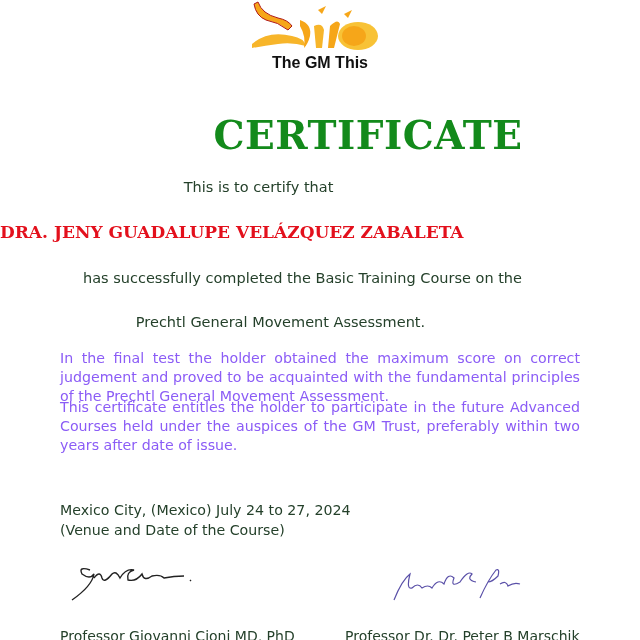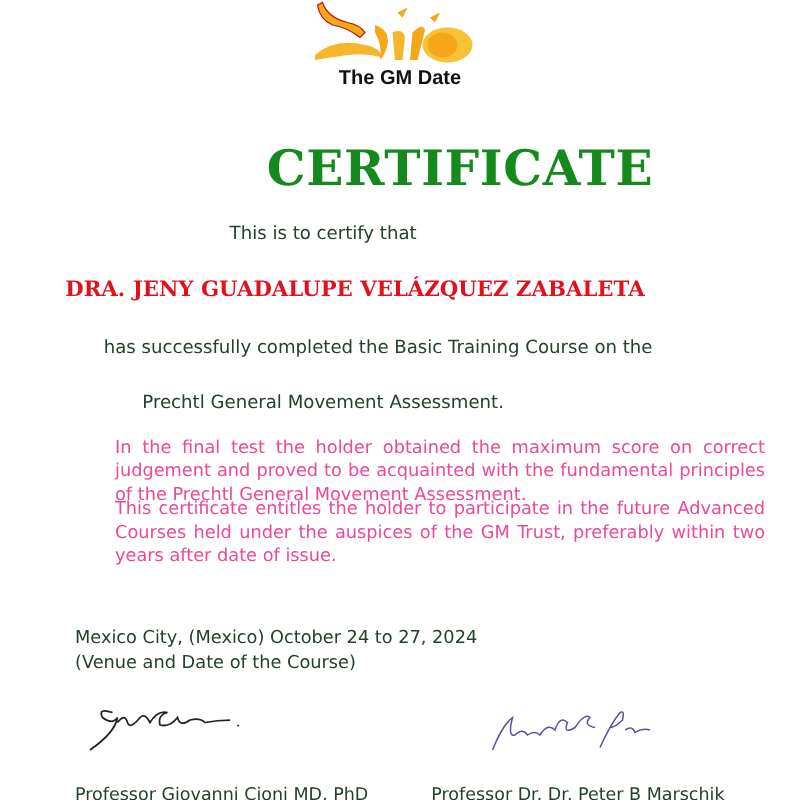--- a/index.html
+++ b/index.html
@@ -5,55 +5,55 @@
   html, body { margin:0; padding:0; }
   body { width:640px; height:640px; overflow:hidden; background:#ffffff; position:relative;
          font-family:"DejaVu Sans", sans-serif; color:#1d3a1d; }
   .abs { position:absolute; }
   .logo { left:248px; top:0; width:136px; height:52px; }
   .org { left:0; width:640px; top:54px; text-align:center; font-family:"Liberation Sans", sans-serif;
          font-weight:bold; font-size:16px; color:#111; }
   .title { left:0; width:640px; top:112px; text-align:center; font-family:"DejaVu Serif", serif;
            font-weight:bold; font-size:39px; color:#138a1b; letter-spacing:0.5px;margin-left:48px; }
   .center-line { left:0; width:517px; text-align:center; font-size:14.5px; color:#24402a; }
-  .name { left:0; width:568px; top:222px; text-align:center; font-family:"DejaVu Serif", serif;
+  .name { left:0; width:568px; top:222px; font-family:"DejaVu Serif", serif;
           font-weight:bold; font-size:17px; color:#e3101c; }
   .para { left:60px; width:520px; font-size:14.2px; line-height:19px; text-align:justify;
-          text-align-last:left; color:#ec4899;margin-left:32px; }
+          text-align-last:left; color:#8b5cf6; }
   .venue { left:60px; font-size:14.2px; line-height:20px; color:#24402a; }
   .signer { font-size:14px; color:#24402a; white-space:nowrap; top:628px; }
 </style>
 </head>
 <body>
 
 <div class="abs logo">
   <svg width="136" height="52" viewBox="0 0 136 52">
     <path d="M10 2 Q14 14 30 18 Q40 20 44 26 L40 30 Q30 22 18 20 Q8 16 6 4 Z" fill="#f6a619" stroke="#b01818" stroke-width="1"></path>
     <path d="M4 44 Q20 30 44 36 Q56 38 58 46 Q44 42 30 44 Q16 46 4 48 Z" fill="#f7b52a"></path>
     <path d="M52 20 Q64 24 62 36 Q60 44 56 48 Q58 36 52 26 Z" fill="#f6a619"></path>
     <path d="M70 10 L78 6 L74 14 Z" fill="#f6a619"></path>
     <path d="M66 26 Q74 22 76 30 L74 48 L68 48 Z" fill="#f7b52a"></path>
     <path d="M82 26 Q90 18 92 24 L86 48 L80 48 Z" fill="#f6a619"></path>
     <ellipse cx="110" cy="36" rx="20" ry="14" fill="#f8c236"></ellipse>
     <ellipse cx="106" cy="36" rx="12" ry="10" fill="#f6a619"></ellipse>
     <path d="M96 14 L104 10 L100 18 Z" fill="#f6a619"></path>
   </svg>
 </div>
-<div class="abs org">The GM Date</div>
+<div class="abs org">The GM This</div>
 
 <div class="abs title">CERTIFICATE</div>
 <div class="abs center-line" style="top:179px;">This is to certify that</div>
 <div class="abs name">DRA. JENY GUADALUPE VELÁZQUEZ ZABALETA</div>
 <div class="abs center-line" style="top:270px;margin-left:44px;">has successfully completed the Basic Training Course on the</div>
-<div class="abs center-line" style="top:314px;">Prechtl General Movement Assessment.</div>
+<div class="abs center-line" style="top:314px;padding-left:22px;">Prechtl General Movement Assessment.</div>
 
 <div class="abs para" style="top:349px;">In the final test the holder obtained the maximum score on correct judgement and proved to be acquainted with the fundamental principles of the Prechtl General Movement Assessment.</div>
 <div class="abs para" style="top:398px;">This certificate entitles the holder to participate in the future Advanced Courses held under the auspices of the GM Trust, preferably within two years after date of issue.</div>
 
-<div class="abs venue" style="top:500px;">Mexico City, (Mexico) October 24 to 27, 2024</div>
+<div class="abs venue" style="top:500px;">Mexico City, (Mexico) July 24 to 27, 2024</div>
 <div class="abs venue" style="top:520px;">(Venue and Date of the Course)</div>
 
 <div class="abs" style="left:64px; top:560px; width:130px; height:46px;">
   <svg width="130" height="46" viewBox="0 0 130 46">
     <path d="M26 10 Q14 6 18 14 Q26 20 30 14 Q28 26 8 40 M30 18 Q36 10 38 18 Q40 24 48 14 Q52 10 56 18 Q62 8 70 10 Q62 12 64 20 Q72 22 78 14 Q80 22 88 16 Q96 14 100 18 Q110 16 120 16 M126 20 L127 21" fill="none" stroke="#222" stroke-width="1.4"></path>
   </svg>
 </div>
 <div class="abs" style="left:388px; top:560px; width:140px; height:46px;">
   <svg width="140" height="46" viewBox="0 0 140 46">
     <path d="M6 40 Q14 20 22 14 Q18 30 24 28 Q30 22 34 28 Q40 24 44 28 Q50 18 56 24 Q60 12 66 18 Q62 28 72 22 Q80 10 84 14 Q78 20 88 22 M92 38 Q100 20 108 10 Q112 8 110 16 Q104 22 100 22 M112 24 Q118 20 120 26 Q126 22 132 24" fill="none" stroke="#5a50a8" stroke-width="1.2"></path>

